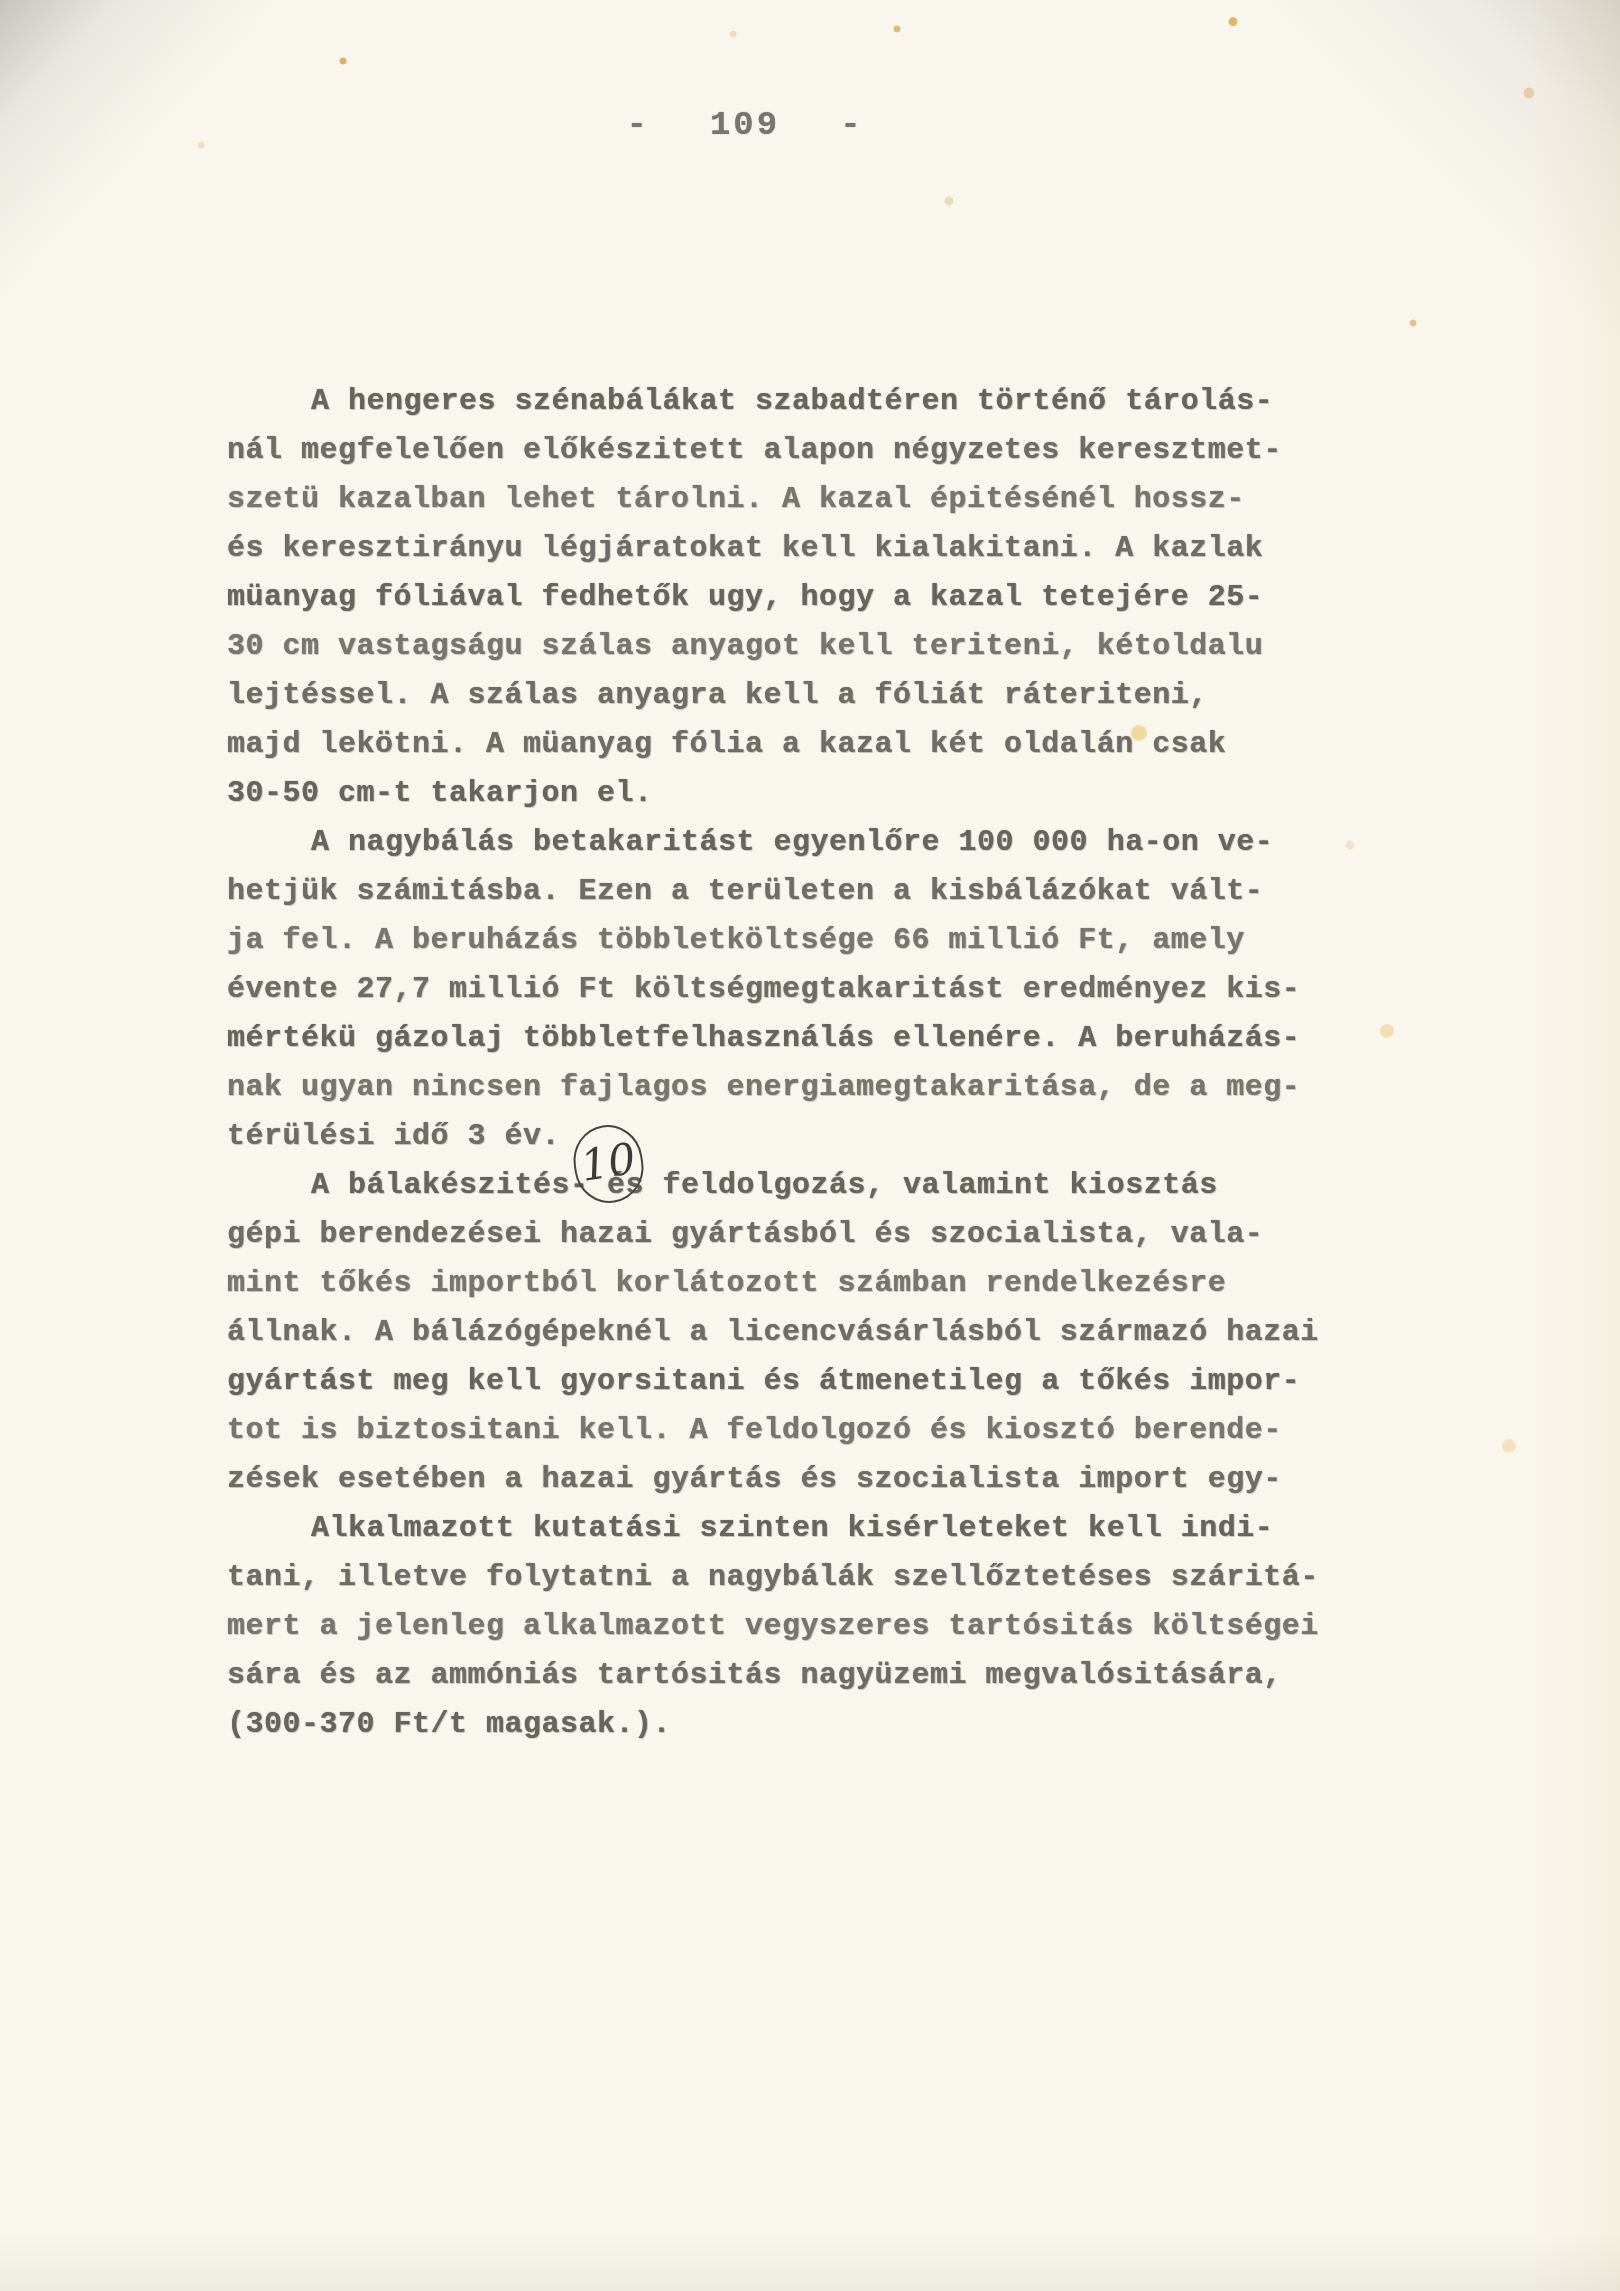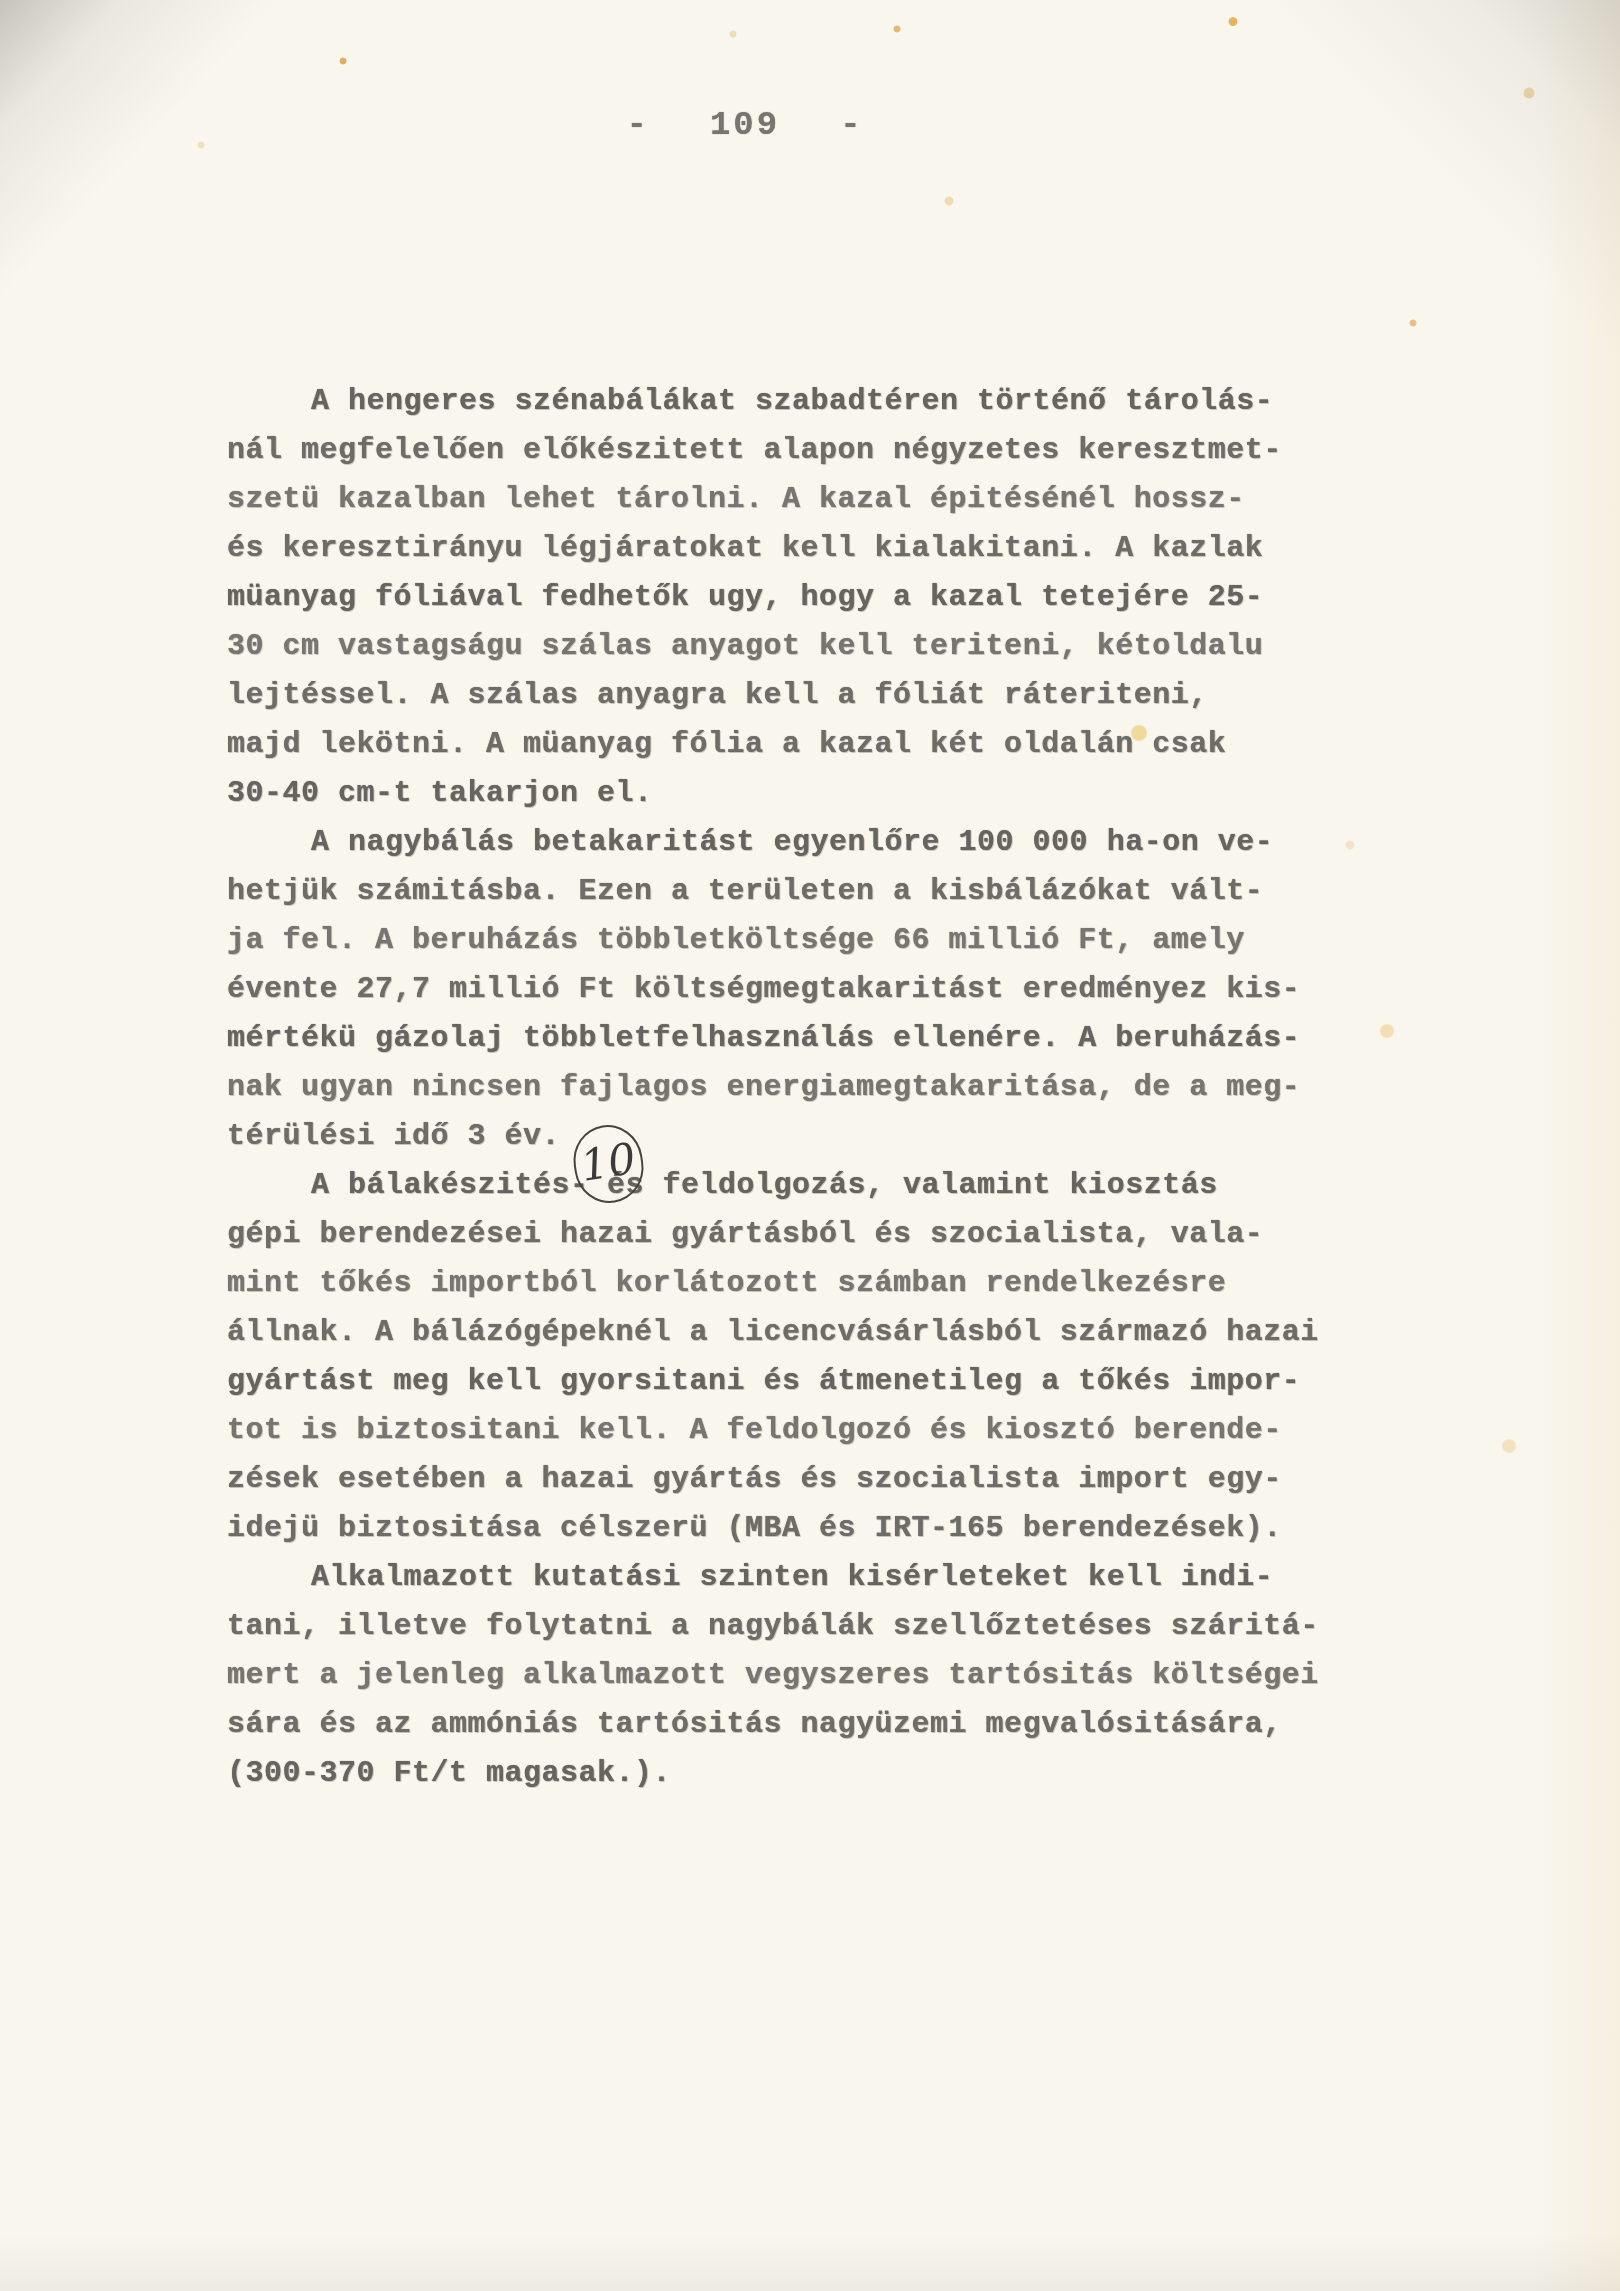--- a/index.html
+++ b/index.html
@@ -99,40 +99,39 @@
   <main class="text-block">
       <div class="paragraph">
         <div class="line first"><span>A hengeres szénabálákat szabadtéren történő tárolás-</span></div>
         <div class="line"><span>nál megfelelően előkészitett alapon négyzetes keresztmet-</span></div>
         <div class="line"><span>szetü kazalban lehet tárolni. A kazal épitésénél hossz-</span></div>
         <div class="line"><span>és keresztirányu légjáratokat kell kialakitani. A kazlak</span></div>
         <div class="line"><span>müanyag fóliával fedhetők ugy, hogy a kazal tetejére 25-</span></div>
         <div class="line"><span>30 cm vastagságu szálas anyagot kell teriteni, kétoldalu</span></div>
         <div class="line"><span>lejtéssel. A szálas anyagra kell a fóliát ráteriteni,</span></div>
         <div class="line"><span>majd lekötni. A müanyag fólia a kazal két oldalán csak</span></div>
-        <div class="line"><span>30-40 cm-t takarjon el.</span></div>
+        <div class="line"><span>30-50 cm-t takarjon el.</span></div>
       </div>
       <div class="paragraph">
         <div class="line first"><span>A nagybálás betakaritást egyenlőre 100 000 ha-on ve-</span></div>
         <div class="line"><span>hetjük számitásba. Ezen a területen a kisbálázókat vált-</span></div>
         <div class="line"><span>ja fel. A beruházás többletköltsége 66 millió Ft, amely</span></div>
         <div class="line"><span>évente 27,7 millió Ft költségmegtakaritást eredményez kis-</span></div>
         <div class="line"><span>mértékü gázolaj többletfelhasználás ellenére. A beruházás-</span></div>
         <div class="line"><span>nak ugyan nincsen fajlagos energiamegtakaritása, de a meg-</span></div>
         <div class="line"><span>térülési idő 3 év.</span><span class="handwritten-circle">10</span></div>
       </div>
       <div class="paragraph">
         <div class="line first"><span>A bálakészités- és feldolgozás, valamint kiosztás</span></div>
         <div class="line"><span>gépi berendezései hazai gyártásból és szocialista, vala-</span></div>
         <div class="line"><span>mint tőkés importból korlátozott számban rendelkezésre</span></div>
         <div class="line"><span>állnak. A bálázógépeknél a licencvásárlásból származó hazai</span></div>
         <div class="line"><span>gyártást meg kell gyorsitani és átmenetileg a tőkés impor-</span></div>
         <div class="line"><span>tot is biztositani kell. A feldolgozó és kiosztó berende-</span></div>
         <div class="line"><span>zések esetében a hazai gyártás és szocialista import egy-</span></div>
-        <div class="line"><span>idejü biztositása célszerü (MBA és IRT-165 berendezések).</span></div>
       </div>
       <div class="paragraph">
         <div class="line first"><span>Alkalmazott kutatási szinten kisérleteket kell indi-</span></div>
         <div class="line"><span>tani, illetve folytatni a nagybálák szellőztetéses száritá-</span></div>
         <div class="line"><span>mert a jelenleg alkalmazott vegyszeres tartósitás költségei</span></div>
         <div class="line"><span>sára és az ammóniás tartósitás nagyüzemi megvalósitására,</span></div>
         <div class="line"><span>(300-370 Ft/t magasak.).</span></div>
       </div>
     </main>
 </div>

